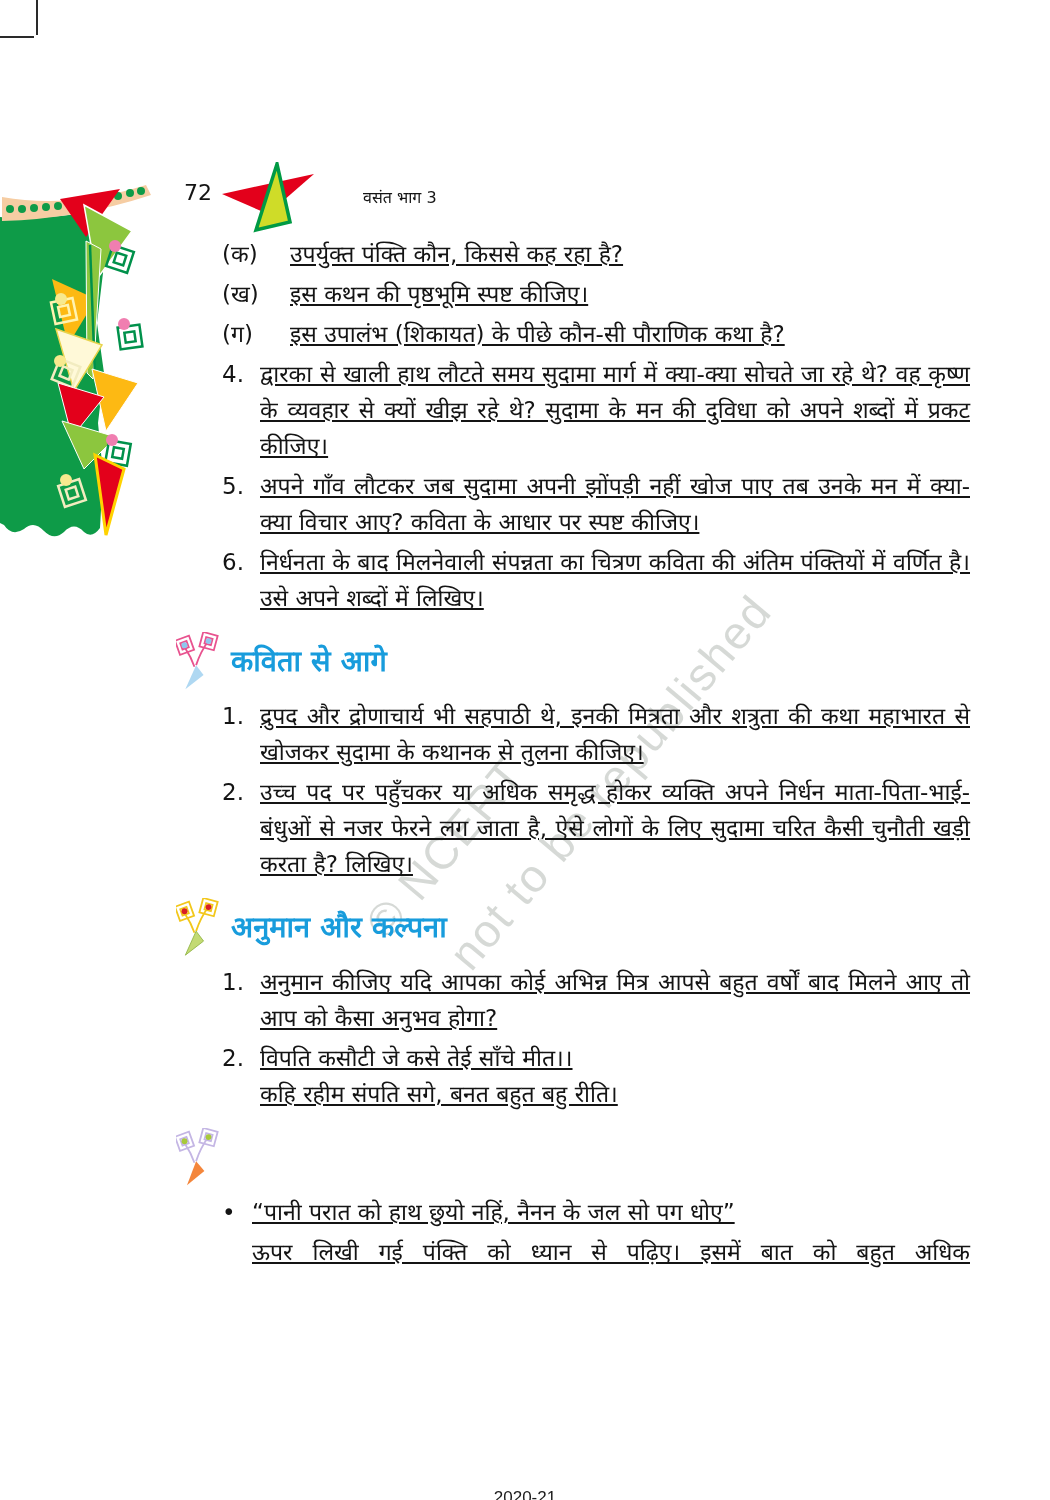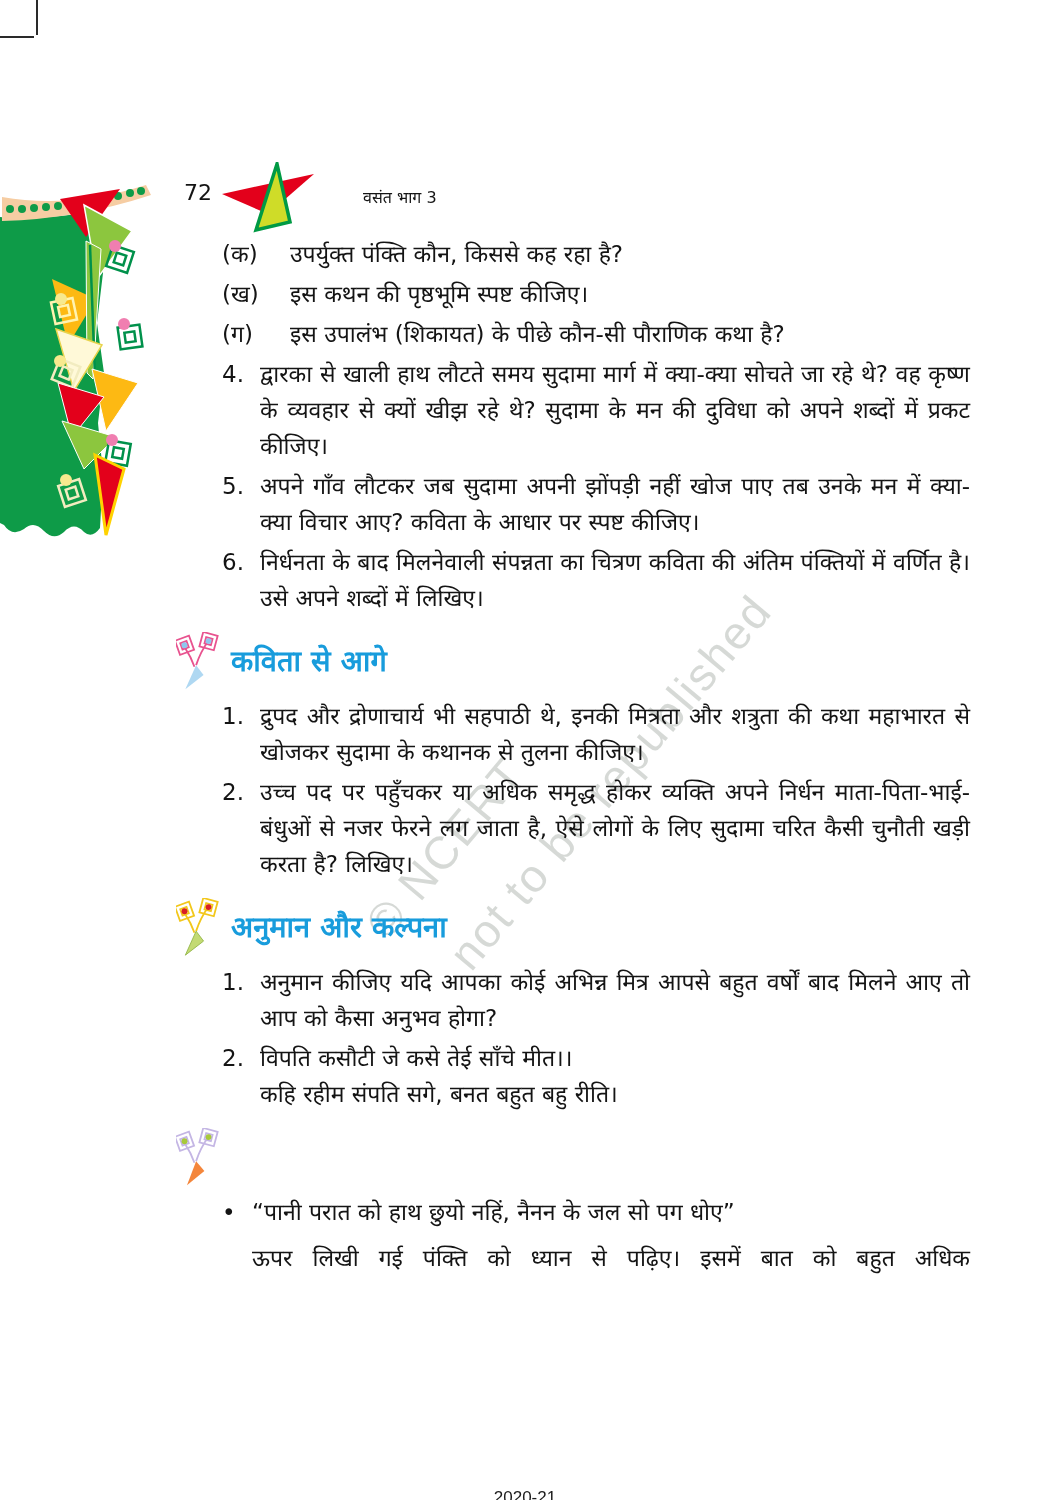--- a/index.html
+++ b/index.html
@@ -28,24 +28,24 @@
   }
   .watermark span:nth-child(2){margin-left:30px;}
 
   
   .content{position:absolute;left:222px;top:236px;width:748px;font-size:23px;line-height:36px;}
   .qrow{display:flex;margin-bottom:4px;}
   .qmarker{flex:0 0 auto;}
   .letters .qmarker{width:68px;}
   .numbered .qmarker{width:38px;}
   .bullet .qmarker{width:30px;}
-  .qtext{flex:1 1 auto;text-align:justify;}
+  .qtext{flex:1 1 auto;text-align:justify;text-decoration:underline;}
   .qtext .line{text-align:left;}
   .para{text-align:justify;margin-top:6px;}
-  .stretch{text-align:justify;text-align-last:justify;margin-top:10px;}
+  .stretch{text-align:justify;text-align-last:justify;margin-top:4px;}
 
   .section-head{display:flex;align-items:center;gap:9px;margin:16px 0 8px -46px;}
   .section-title{color:#189CDC;font-weight:bold;font-size:29px;line-height:54px;}
   .hicon{flex:0 0 auto;}
 
   .footer{position:absolute;left:0;top:1488px;width:100%;text-align:center;
     font-size:17px;font-family:"Liberation Sans",sans-serif;color:#1c1c1c;}
 </style>
 </head>
 <body>

